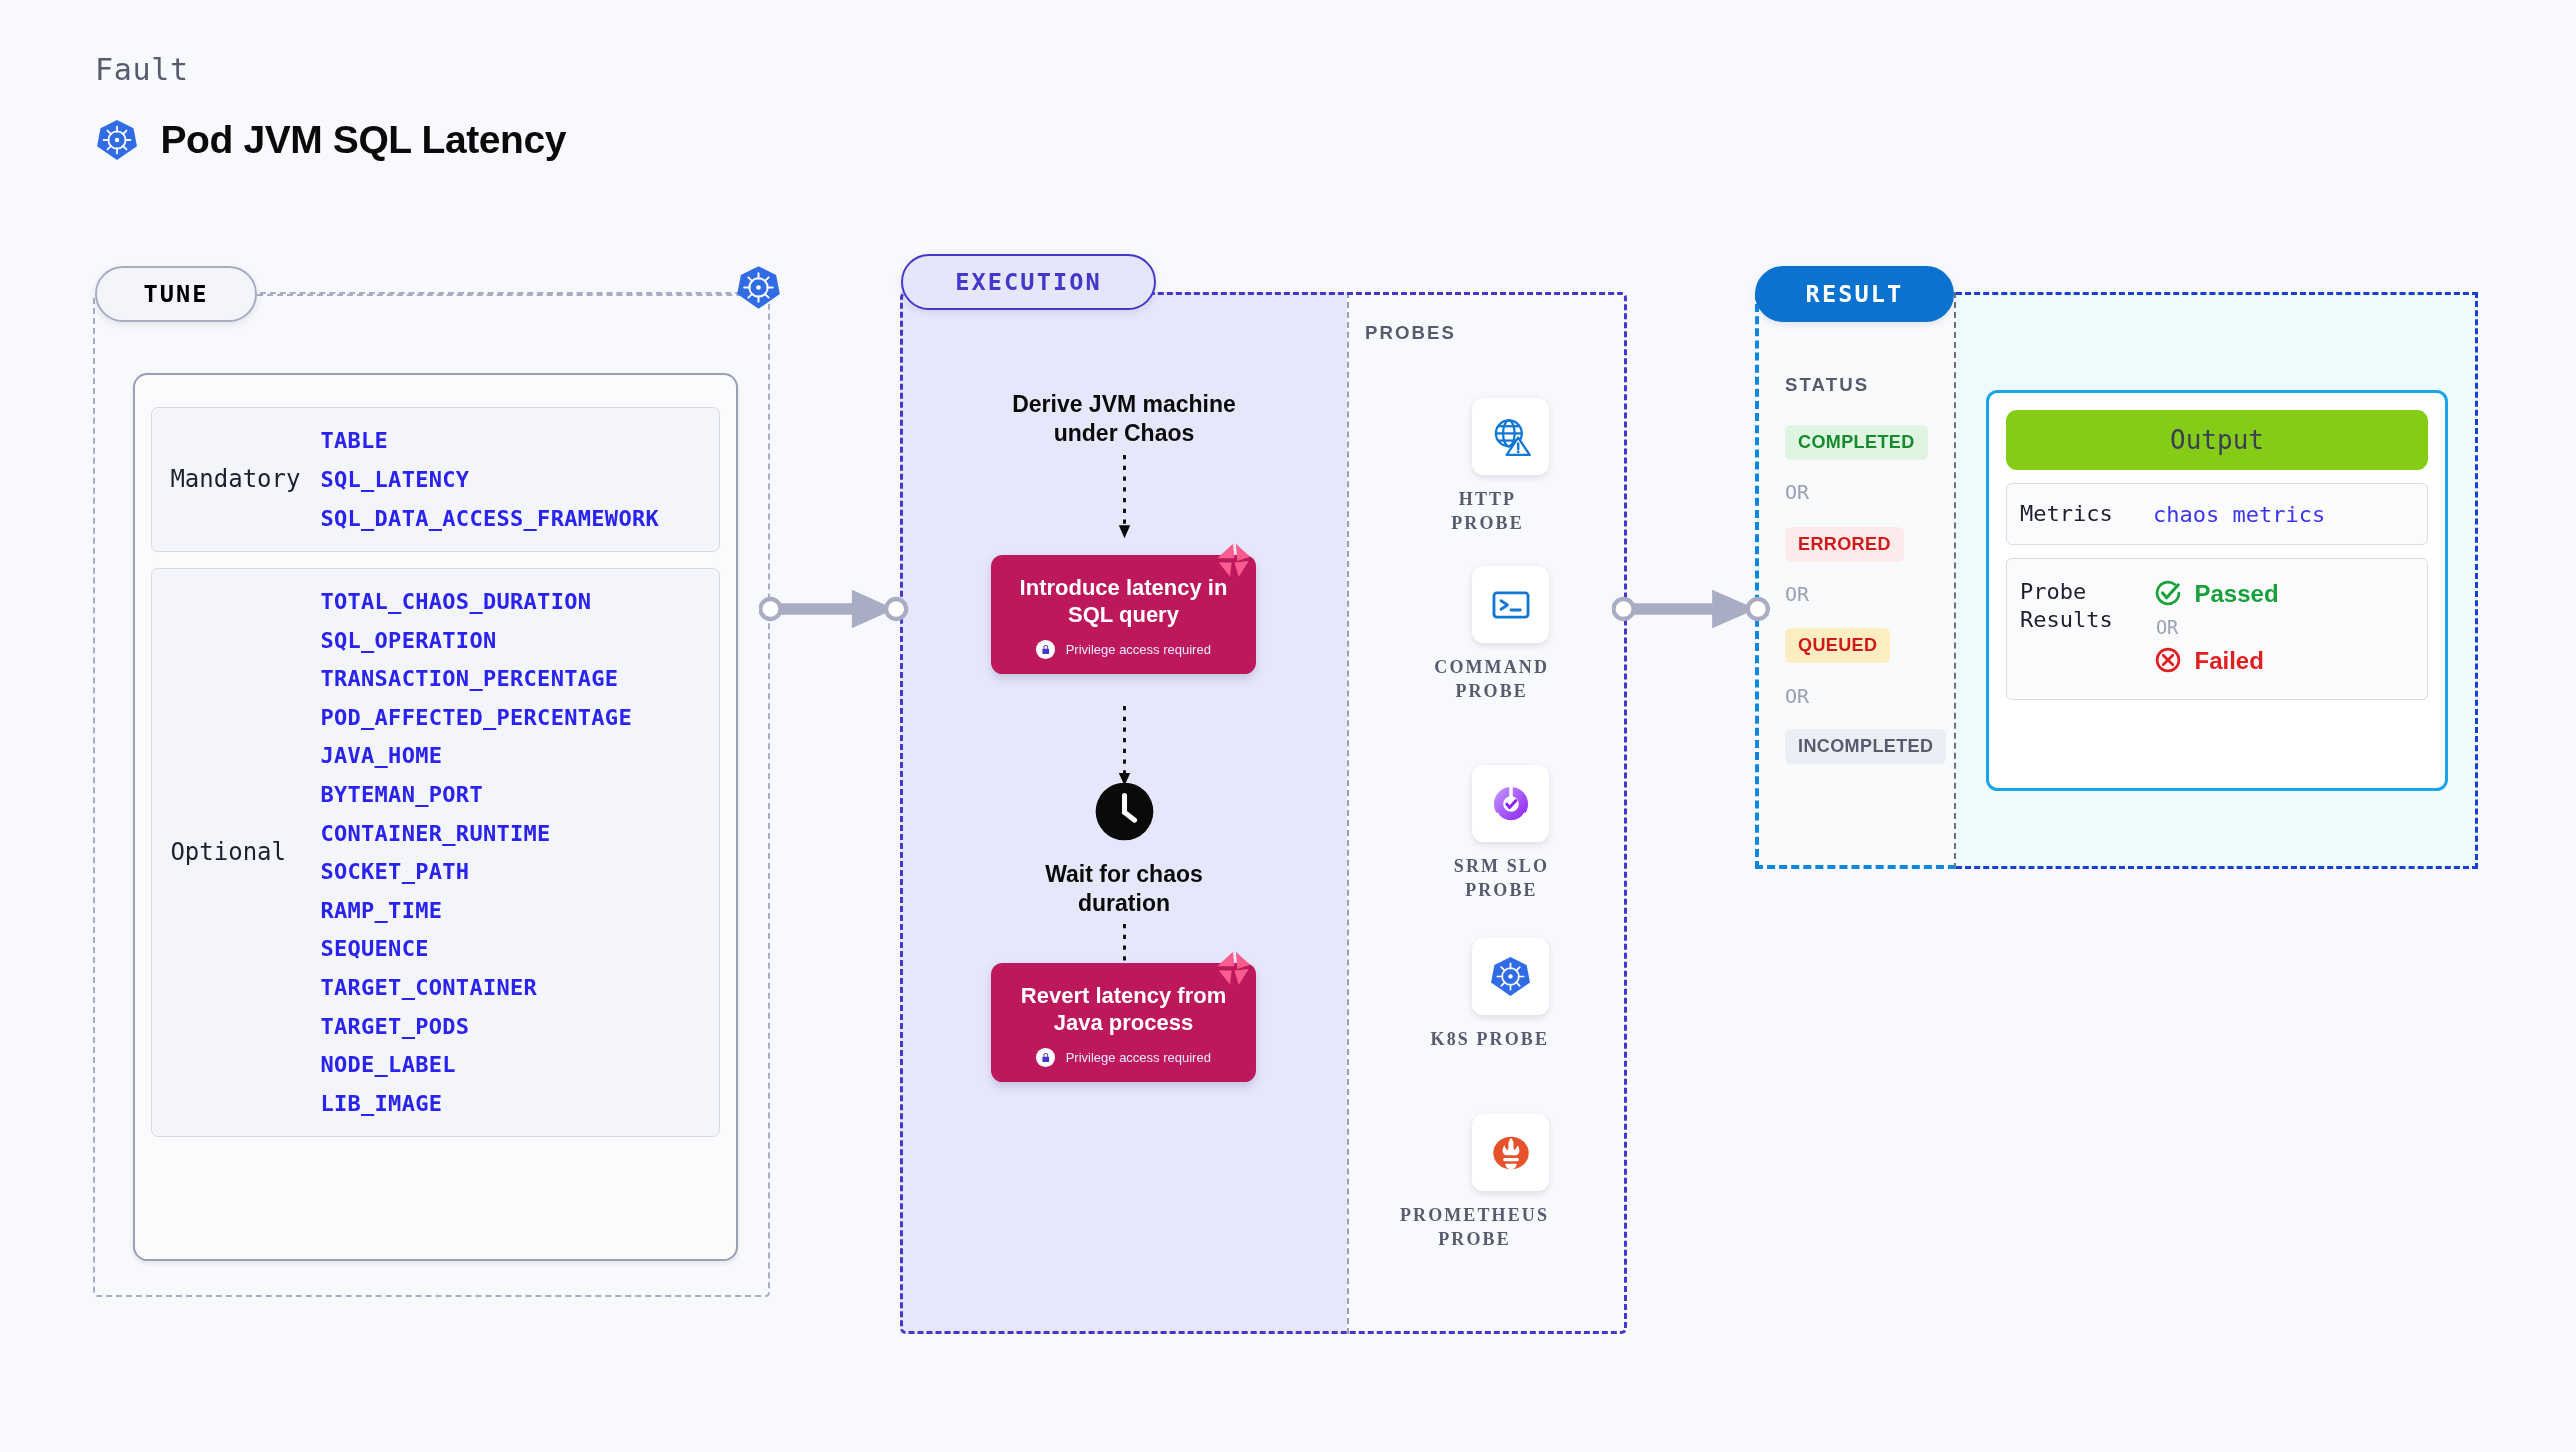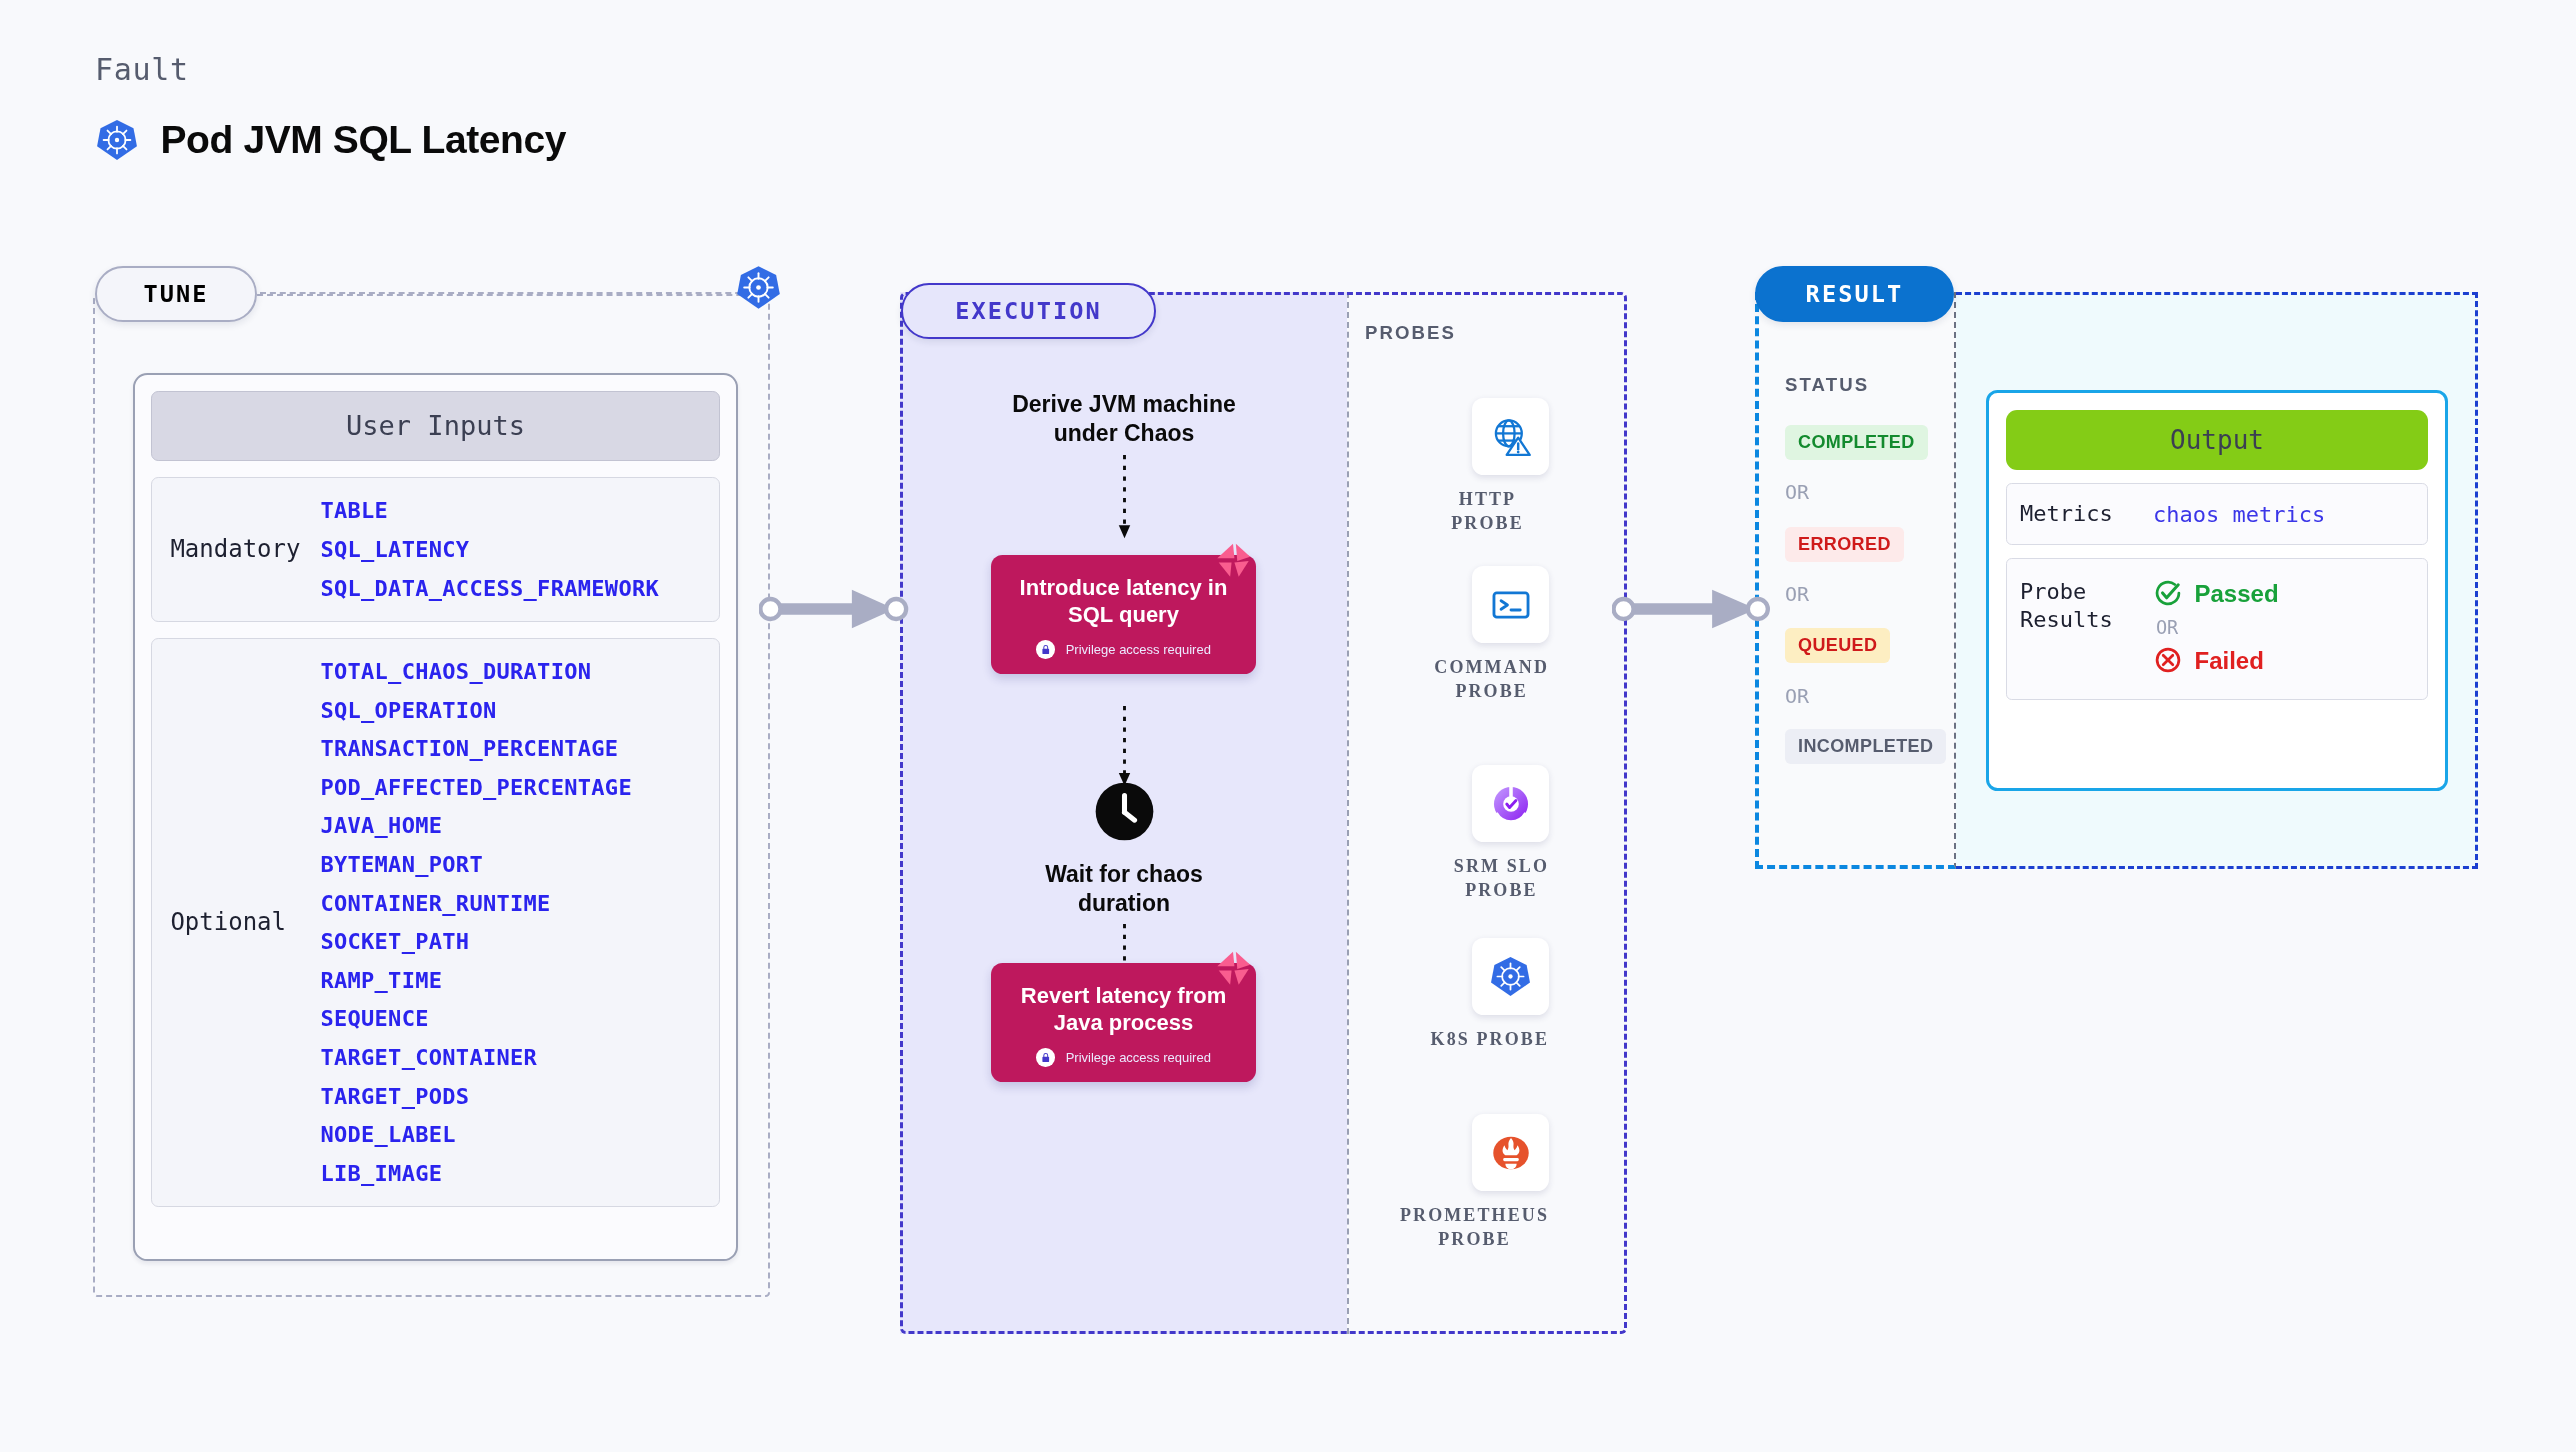--- a/index.html
+++ b/index.html
@@ -34,21 +34,21 @@
     border-radius: 29px;
     font-family: "DejaVu Sans Mono", monospace;
     font-size: 23.6px; font-weight: bold; letter-spacing: 2.1px;
     box-shadow: 0 2.9px 7.2px rgba(30,35,80,0.10);
   }
   .pill-tune {
     left: 95px; top: 266px; width: 162px;
     background: #f4f5fa; border: 2.1px solid #a9adc4; color: #000000;
   }
   .pill-exec {
-    left: 901px; top: 283px; width: 255px;
+    left: 901px; top: 254px; width: 255px;
     background: #e6e6fb; border: 2.1px solid #4338ca; color: #4338ca;
   }
   .pill-result {
     left: 1755px; top: 266px; width: 199px;
     background: #0b72cf; border: 2.1px solid #0b72cf; color: #ffffff;
   }
 
   
   .tune-box {
     position: absolute; left: 93px; top: 294px;
@@ -270,21 +270,20 @@
         <line x1="44" y1="32" x2="51.5" y2="32"></line>
         <line x1="18.2" y1="18.2" x2="23.4" y2="23.4"></line>
         <line x1="40.6" y1="40.6" x2="45.8" y2="45.8"></line>
         <line x1="45.8" y1="18.2" x2="40.6" y2="23.4"></line>
         <line x1="23.4" y1="40.6" x2="18.2" y2="45.8"></line>
       </g>
     </svg>
   </div>
 
   <div class="ui-card">
-    <div class="ui-head">User Inputs</div>
 
     <div class="ui-group mandatory">
       <div class="ui-group-label">Mandatory</div>
       <div class="ui-group-items">
         <div class="ui-item">TABLE</div>
         <div class="ui-item">SQL_LATENCY</div>
         <div class="ui-item">SQL_DATA_ACCESS_FRAMEWORK</div>
       </div>
     </div>
 

